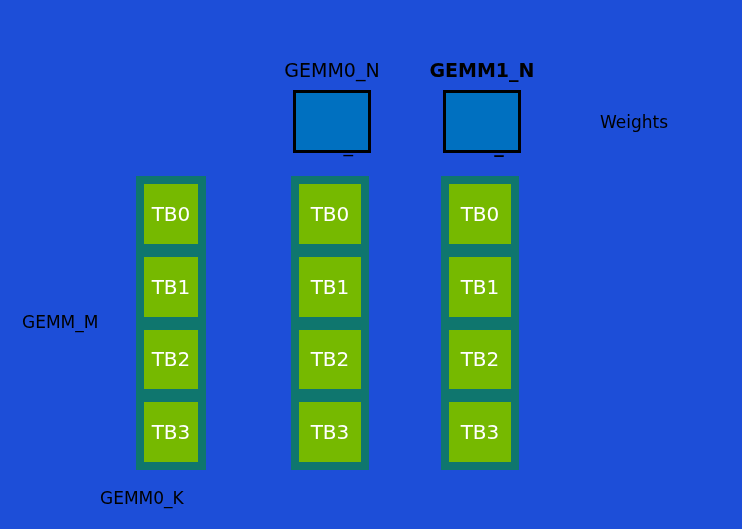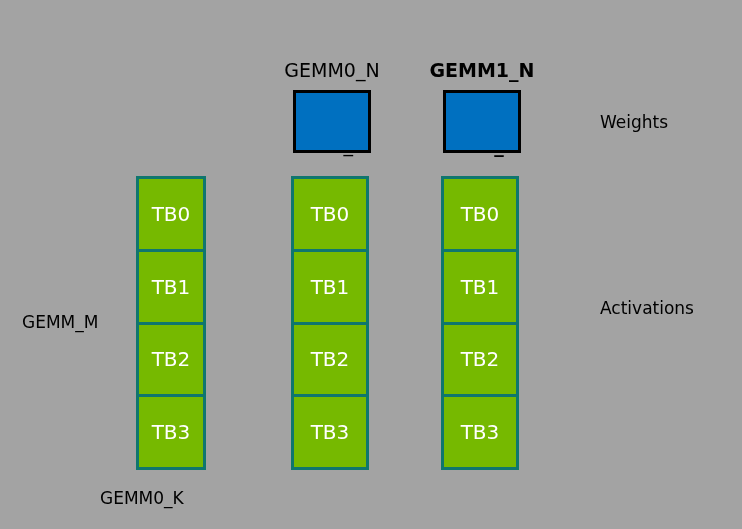--- a/index.html
+++ b/index.html
@@ -11,21 +11,21 @@
     height: 529px;
     background: #ffffff;
     font-family: "DejaVu Sans", "Liberation Sans", sans-serif;
     color: #000000;
     overflow: hidden;
   }
   #canvas {
     position: relative;
     width: 742px;
     height: 529px;
-    background: #a3a3a3;
+    background: #1d4ed8;
   }
 
   
   .label {
     position: absolute;
     font-size: 17px;
     line-height: 24px;
     color: #000000;
     white-space: pre;
     letter-spacing: 0px;
@@ -55,21 +55,21 @@
   
   .act-column {
     position: absolute;
     display: flex;
     flex-direction: column;
     box-sizing: border-box;
   }
   .act-cell {
     position: relative;
     background: #76B900;
-    border: 3px solid #0f766e;
+    border: 8px solid #0f766e;
     box-sizing: border-box;
     margin-bottom: -3px;
     display: flex;
     align-items: center;
     justify-content: center;
   }
   .act-cell:last-child {
     margin-bottom: 0;
   }
   .act-cell-text {
@@ -141,18 +141,17 @@
     </div>
     <div class="act-cell" style="flex:1 1 0;">
       <span class="act-cell-text">TB3</span>
     </div>
   </div>
 
   <div class="label" style="left:22px; top:310px;">GEMM_M</div>
 
   <div class="label" style="left:600px; top:110px;">Weights</div>
 
-  <div class="label" style="left:600px; top:296px;">Activations</div>
 
   <div class="label center" style="left:100px; top:486px; width:140px;">GEMM0_K</div>
 
 
 </div>
 
 </body></html>

